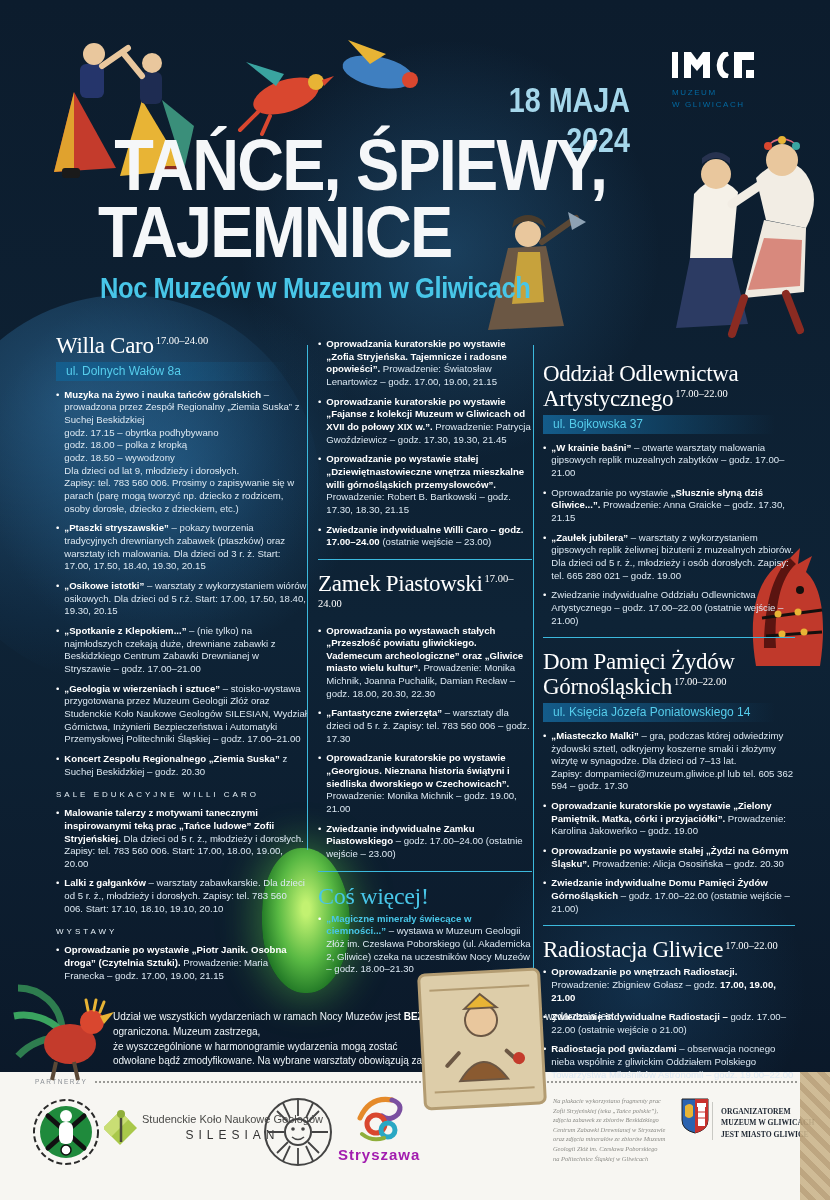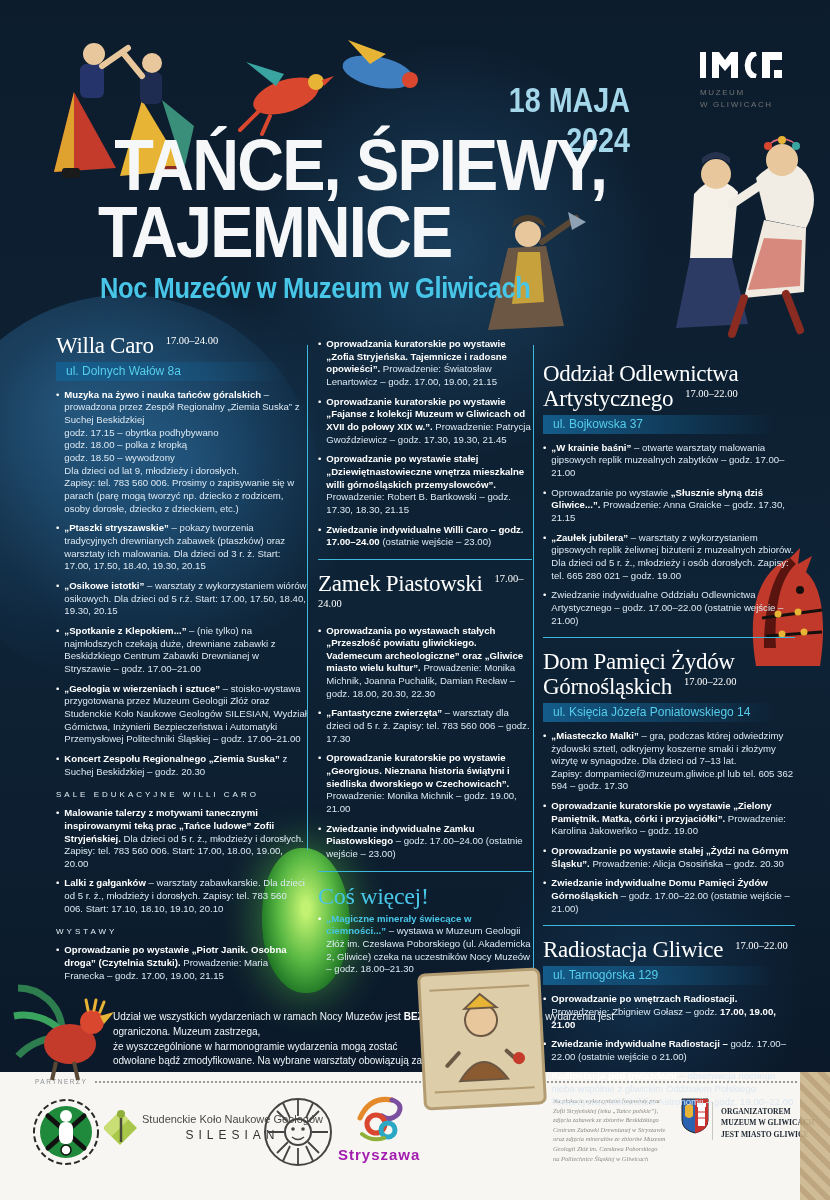--- a/index.html
+++ b/index.html
@@ -8,40 +8,40 @@
     font-family:"Liberation Sans",sans-serif;
     background:
       radial-gradient(circle 270px at 175px 470px, rgba(43,115,168,.50), rgba(43,115,168,0) 70%),
       radial-gradient(circle 300px at 450px 250px, rgba(52,125,178,.34), rgba(52,125,178,0) 70%),
       radial-gradient(circle 230px at 640px 990px, rgba(32,95,145,.30), rgba(32,95,145,0) 72%),
       linear-gradient(180deg,#0c1c2d 0%,#0e2336 52%,#0a1626 100%);
   }
   .sphere{position:absolute;left:-70px;top:295px;width:390px;height:390px;border-radius:50%;
     background:radial-gradient(circle at 36% 28%, rgba(56,130,185,.45), rgba(25,70,110,.18) 58%, rgba(0,0,0,0) 72%);z-index:0;}
   
-  .logo{position:absolute;left:700px;top:52px;z-index:3;color:#737373;}
+  .logo{position:absolute;left:672px;top:52px;z-index:3;color:#0369a1;}
   .logo .nm{font-size:8px;letter-spacing:1.6px;line-height:1.5;margin-top:5px;}
   .date{position:absolute;left:420px;top:80px;width:210px;text-align:right;z-index:3;
     font-size:35px;font-weight:bold;color:#a5d7eb;letter-spacing:0;transform:scaleX(.82);transform-origin:right top;}
   .title{position:absolute;left:98px;top:132px;z-index:3;color:#f5f7f9;font-weight:bold;
     font-size:72px;line-height:.93;letter-spacing:-2px;transform:scaleX(.9);transform-origin:left top;}
   .title .l1{padding-left:18px;}
   .subtitle{position:absolute;left:100px;top:271px;z-index:3;color:#48c6e8;font-weight:bold;
     font-size:30px;transform:scaleX(.85);transform-origin:left top;letter-spacing:-0.5px;}
   
   .col{position:absolute;z-index:3;}
   .c1{left:56px;top:332px;width:252px;}
   .c2{left:318px;top:338px;width:214px;}
   .c3{left:543px;top:360px;width:252px;}
   .vline{position:absolute;width:1px;background:#3cb9dd;z-index:2;}
   .v1{left:307px;top:345px;height:505px;}
   .v2{left:533px;top:345px;height:638px;}
   .sec-head{font-family:"Liberation Serif",serif;font-weight:normal;color:#fff;
     font-size:23px;line-height:1.08;margin:2px 0 3px;letter-spacing:-0.3px;}
-  .sec-head sup{font-size:10.5px;letter-spacing:0;margin-left:12px;}
+  .sec-head sup{font-size:10.5px;letter-spacing:0;margin-left:2px;}
   .sec-head.accent{color:#48c6e8;font-size:24px;}
   .addr{background:linear-gradient(90deg, rgba(20,95,143,.95), rgba(20,95,143,0) 92%);
     color:#55cdec;font-size:12px;padding:2px 4px 3px 10px;margin:0 0 8px;}
   .event{display:flex;gap:5px;margin:0 0 7px;color:#dce8f2;font-size:9.6px;line-height:1.32;}
   .event .bullet{color:#fff;flex:0 0 auto;}
   .event .txt{white-space:pre-line;}
   .event b{color:#fff;margin-top:16px;}
   .event b.acc{color:#48c6e8;}
   .subhead{color:#e6f0f7;font-size:8px;letter-spacing:3px;margin:12px 0 8px;}
   .divider{border-top:1px solid #3cb9dd;margin:10px 0 12px;}
@@ -322,21 +322,20 @@
         <span class="txt"><b>Oprowadzanie po wystawie stałej „Żydzi na Górnym Śląsku”.</b><span> Prowadzenie: Alicja Ososińska – godz. 20.30</span></span>
       </div>
       <div class="event">
         <span class="bullet">•</span>
         <span class="txt"><b>Zwiedzanie indywidualne Domu Pamięci Żydów Górnośląskich</b><span> – godz. 17.00–22.00 (ostatnie wejście – 21.00)</span></span>
       </div>
     </section>
   <section>
       <div class="divider"></div>
       <h2 class="sec-head">Radiostacja Gliwice<sup>17.00–22.00</sup></h2>
-      <div class="addr">ul. Tarnogórska 129</div>
       <div class="event">
         <span class="bullet">•</span>
         <span class="txt"><b>Oprowadzanie po wnętrzach Radiostacji.</b><span> Prowadzenie: Zbigniew Gołasz – godz. </span><b>17.00, 19.00, 21.00</b></span>
       </div>
       <div class="event">
         <span class="bullet">•</span>
         <span class="txt"><b>Zwiedzanie indywidualne Radiostacji –</b><span> godz. 17.00–22.00 (ostatnie wejście o 21.00)</span></span>
       </div>
       <div class="event">
         <span class="bullet">•</span>

